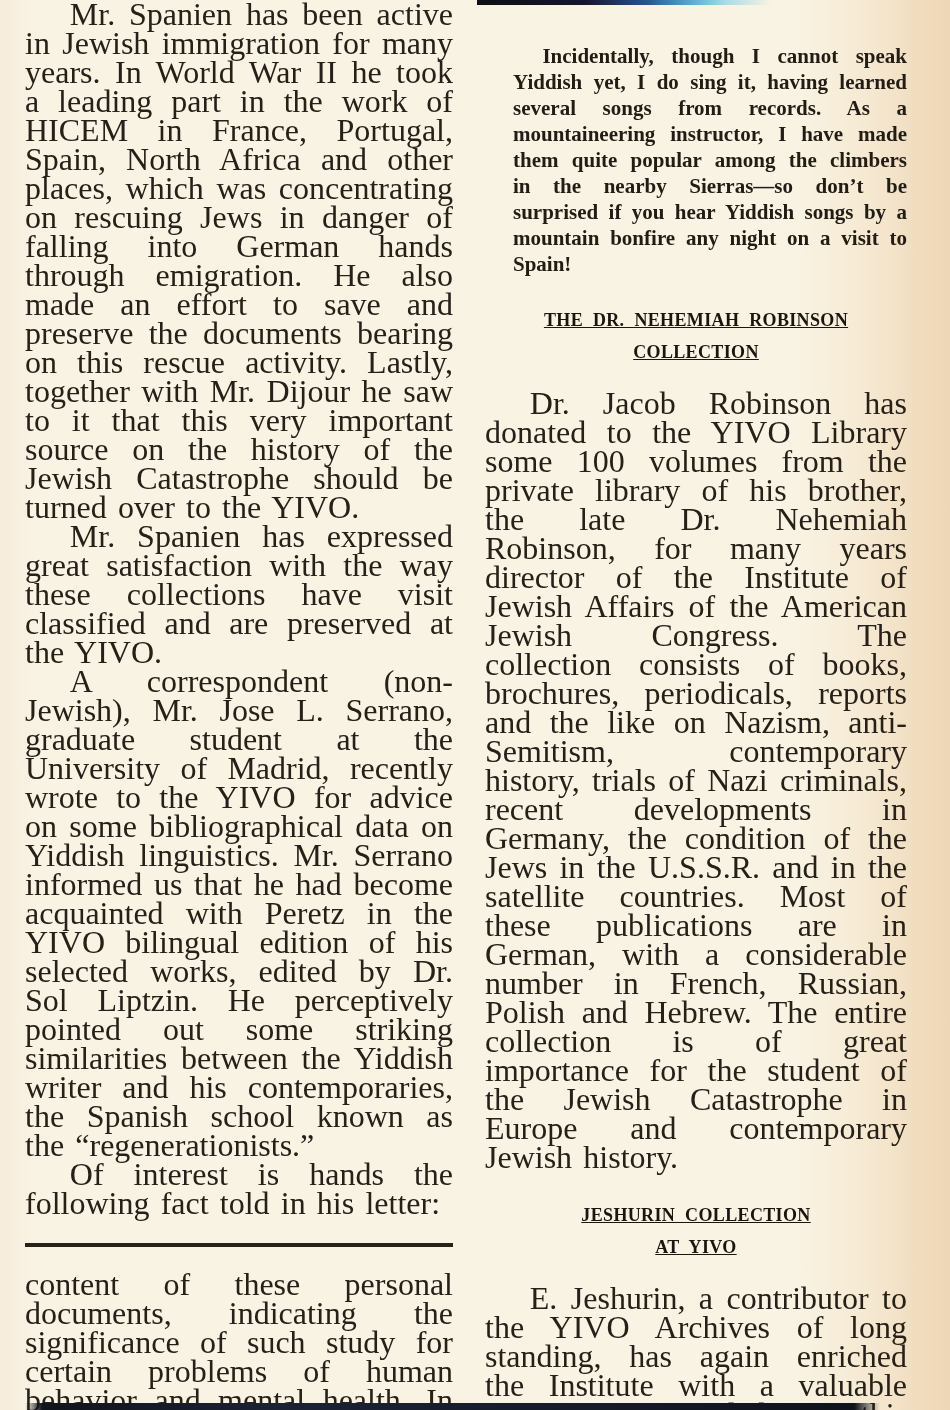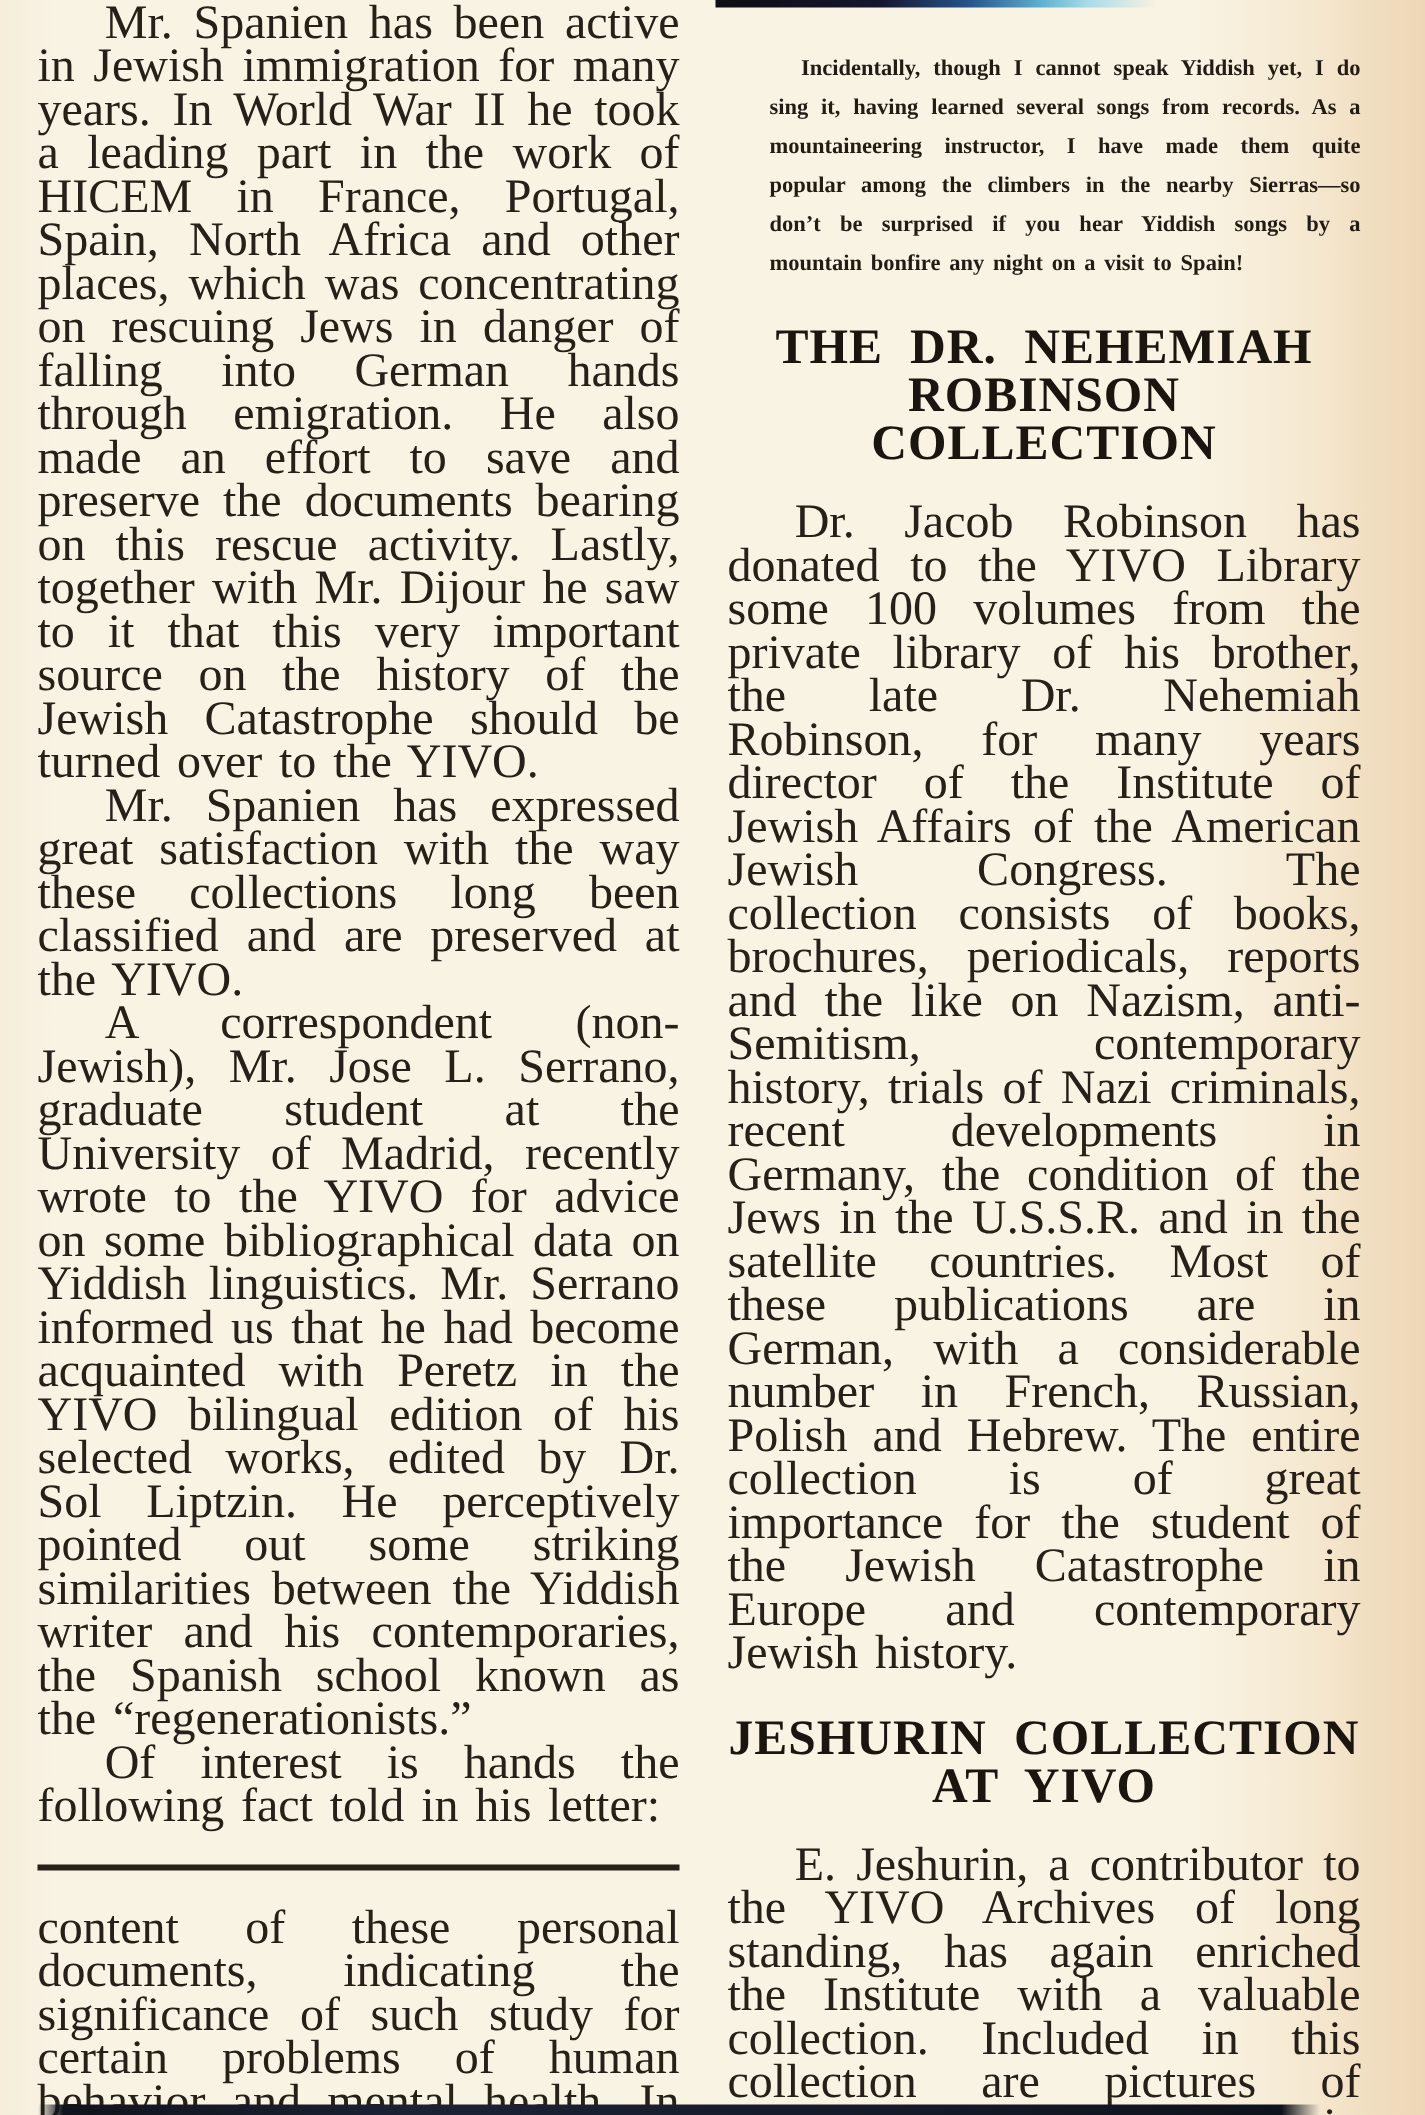--- a/index.html
+++ b/index.html
@@ -27,36 +27,37 @@
   .col-right { width: 422px; flex: 0 0 auto; padding-top: 27px; }
   .body {
     font-size: 32px;
     line-height: 29px;
     text-align: justify;
     margin: 0;
     word-spacing: 0.10em;
   }
   .indent { text-indent: 1.4em; }
   .heading {
-    font-size: 33px;
+    font-size: 18px;
     line-height: 32px;
     font-weight: bold;
     text-align: center;
     white-space: pre-line;
     margin: 27px 0 21px;
     letter-spacing: 0.02em;
     word-spacing: 0.28em;
     color: #1b1510;
+    text-decoration: underline;
   }
   .quote {
-    font-size: 15px;
+    font-size: 21px;
     line-height: 26px;
     font-weight: bold;
     text-align: justify;
-    margin: 6px 0 0 28px;
+    margin: 16px 0 0 28px;
     word-spacing: 0.14em;
     color: #221c15;
   }
   .rule {
     border: none;
     border-top: 4px solid #27211a;
     margin: 25px 0 23px;
     width: 100%;
   }
   .scan-line-top {
@@ -80,21 +81,21 @@
 <body>
 
 <div class="page">
 
   <div class="scan-line-top"></div>
 
   <div class="columns">
 
     <div class="col-left">
       <p class="body indent">Mr. Spanien has been active in Jewish immigration for many years. In World War II he took a leading part in the work of HICEM in France, Portugal, Spain, North Africa and other places, which was concentrating on rescuing Jews in danger of falling into German hands through emigration. He also made an effort to save and preserve the documents bearing on this rescue activity. Lastly, together with Mr. Dijour he saw to it that this very important source on the history of the Jewish Catastrophe should be turned over to the YIVO.</p>
-      <p class="body indent">Mr. Spanien has expressed great satisfaction with the way these collections long been classified and are preserved at the YIVO.</p>
+      <p class="body indent">Mr. Spanien has expressed great satisfaction with the way these collections have visit classified and are preserved at the YIVO.</p>
       <p class="body indent">A correspondent (non-Jewish), Mr. Jose L. Serrano, graduate student at the University of Madrid, recently wrote to the YIVO for advice on some bibliographical data on Yiddish linguistics. Mr. Serrano informed us that he had become acquainted with Peretz in the YIVO bilingual edition of his selected works, edited by Dr. Sol Liptzin. He perceptively pointed out some striking similarities between the Yiddish writer and his contemporaries, the Spanish school known as the “regenerationists.”</p>
       <p class="body indent">Of interest is hands the following fact told in his letter:</p>
       <hr class="rule">
       <p class="body">content of these personal documents, indicating the significance of such study for certain problems of human behavior and mental health. In conjunction with the study a topical catalogue will be distributed to several and universities, research institutes and individual researchers.</p>
     </div>
 
     <div class="col-right">
       <p class="quote indent">Incidentally, though I cannot speak Yiddish yet, I do sing it, having learned several songs from records. As a mountaineering instructor, I have made them quite popular among the climbers in the nearby Sierras—so don’t be surprised if you hear Yiddish songs by a mountain bonfire any night on a visit to Spain!</p>
       <h2 class="heading">THE DR. NEHEMIAH ROBINSON
 COLLECTION</h2>

